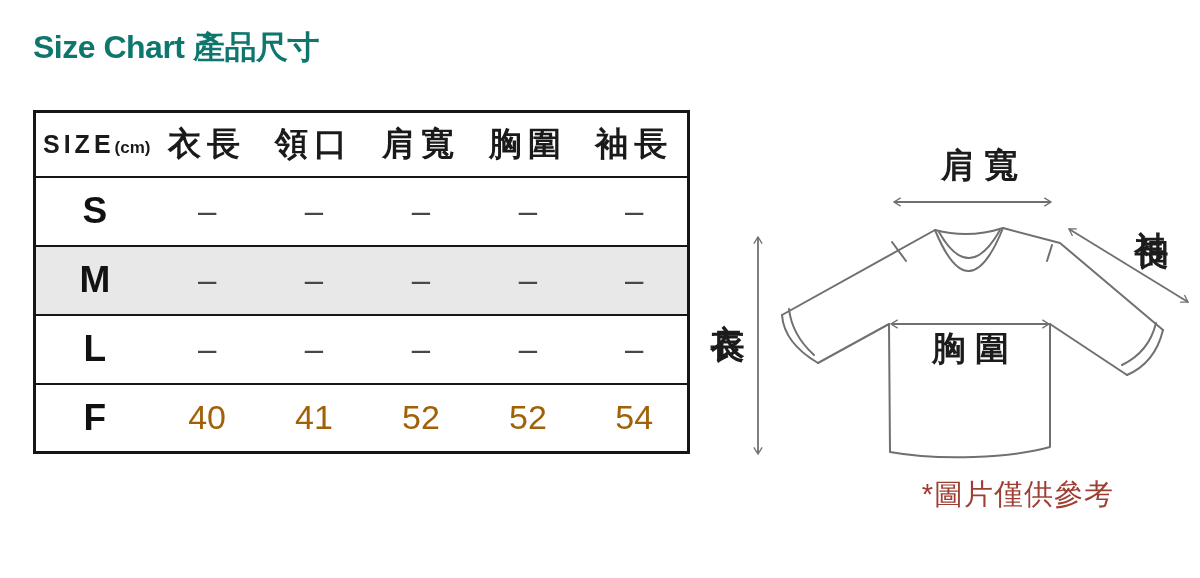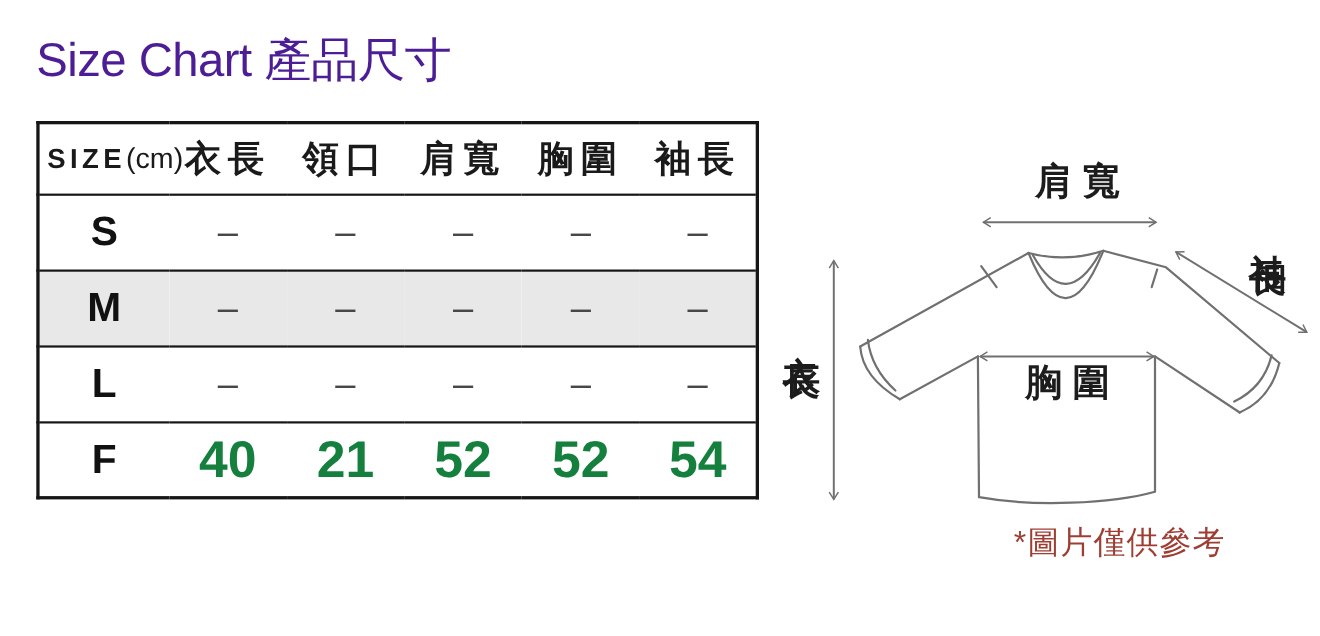--- a/index.html
+++ b/index.html
@@ -3,46 +3,46 @@
 <meta charset="utf-8">
 <style>
   html,body{margin:0;padding:0;}
   body{
     width:1200px;height:578px;position:relative;background:#ffffff;
     font-family:"Liberation Sans","DejaVu Sans",sans-serif;
     color:#1a1a1a;overflow:hidden;
   }
   .page-title{
     position:absolute;left:33px;top:26px;
-    font-size:43px;font-weight:400;letter-spacing:-0.5px;color:#4c1d95;
+    font-size:32px;font-weight:700;letter-spacing:-0.5px;color:#0f766e;
     white-space:nowrap;
   }
   
   table.size-table{
     position:absolute;left:33px;top:110px;width:657px;
     border-collapse:collapse;table-layout:fixed;
     border:3px solid #161616;
   }
   table.size-table td,table.size-table th{
     border-top:2px solid #161616;border-bottom:2px solid #161616;
     padding:0;text-align:center;vertical-align:middle;
   }
   tr.hdr-row{height:65px;}
   tr.data-row{height:69px;}
   tr.shaded{background:#e8e8e8;}
   .size-cell-hdr{
     text-align:left !important;padding-left:7px !important;
     white-space:nowrap;font-weight:700;
   }
   .size-word{font-size:25px;letter-spacing:4px;font-weight:700;}
-  .size-unit{font-size:26px;font-weight:400;letter-spacing:0;}
+  .size-unit{font-size:17px;font-weight:700;letter-spacing:0;}
   .col-hdr{font-size:33px;font-weight:700;letter-spacing:6px;white-space:nowrap;}
   .size-letter{font-size:37px;font-weight:700;color:#111111;}
   .dash-val{font-size:33px;color:#474747;font-weight:400;}
-  .f-val{font-size:47px;color:#15803d;font-weight:700;}
+  .f-val{font-size:34px;color:#a16207;font-weight:400;}
   
   .diagram{position:absolute;left:700px;top:125px;width:500px;height:410px;}
   .dia-label{
     position:absolute;font-weight:700;color:#1c1c1c;font-size:34px;
     white-space:nowrap;line-height:1;
   }
   .dia-horiz{letter-spacing:9px;}
   .dia-vert{
     writing-mode:vertical-rl;text-orientation:upright;letter-spacing:7px;
   }
@@ -97,21 +97,21 @@
       <td class="size-letter">L</td>
       <td class="dash-val">–</td>
       <td class="dash-val">–</td>
       <td class="dash-val">–</td>
       <td class="dash-val">–</td>
       <td class="dash-val">–</td>
     </tr>
     <tr class="data-row">
       <td class="size-letter">F</td>
       <td class="f-val">40</td>
-      <td class="f-val">21</td>
+      <td class="f-val">41</td>
       <td class="f-val">52</td>
       <td class="f-val">52</td>
       <td class="f-val">54</td>
     </tr>
   </tbody>
 </table>
 
 <svg class="diagram" viewBox="0 0 500 410" xmlns="http://www.w3.org/2000/svg">
   <defs>
     <marker id="ah" viewBox="0 0 12 12" refX="10" refY="6" markerWidth="10" markerHeight="10" orient="auto-start-reverse" markerUnits="userSpaceOnUse">

